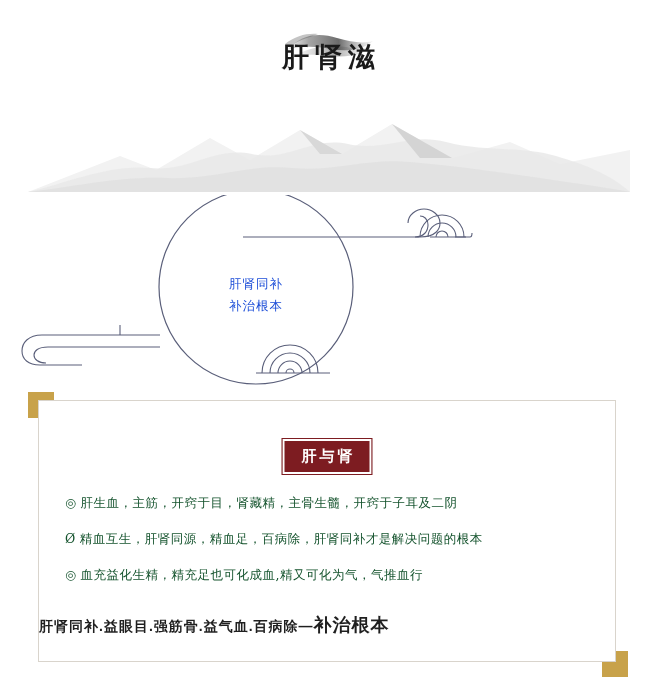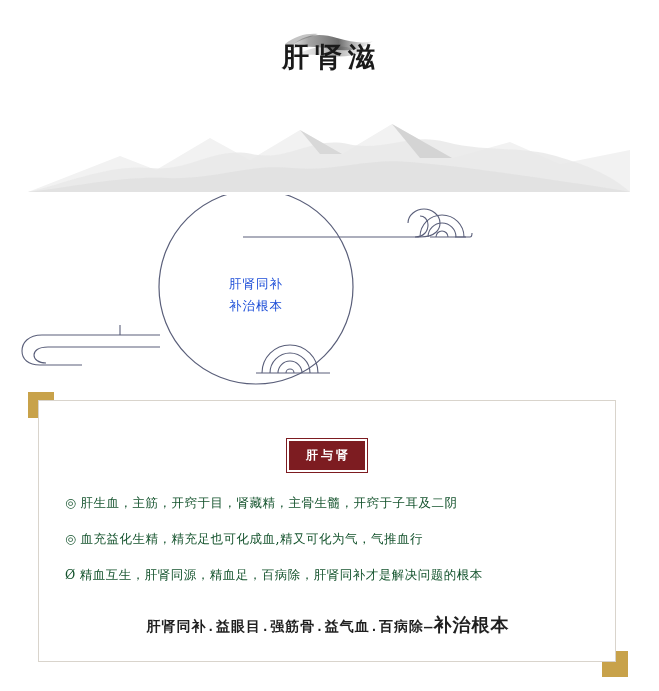--- a/index.html
+++ b/index.html
@@ -110,21 +110,21 @@
     background: #c8a24a;
   }
 
   .badge {
     position: absolute;
     left: 50%;
     transform: translateX(-50%);
     top: 38px;
     background: #7d1c21;
     color: #ffffff;
-    font-size: 12px;
+    font-size: 15px;
     font-weight: bold;
     letter-spacing: 3px;
     padding: 6px 14px 6px 17px;
     border: 2px solid #ffffff;
     outline: 1px solid #7d1c21;
     font-family: "DejaVu Serif", "Liberation Serif", serif;
   }
 
   .bullets {
     position: absolute;
@@ -142,24 +142,23 @@
   }
   .bullet .mark {
     margin-right: 4px;
   }
 
   .slogan {
     position: absolute;
     left: 0;
     top: 212px;
     width: 578px;
-    text-align: center;
     color: #1f1f1f;
     font-weight: bold;
-    font-family: Liberation Mono, monospace;
+    font-family: Liberation Sans, sans-serif;
   }
   .slogan .small {
     font-size: 14px;
     letter-spacing: 1px;
   }
   .slogan .big {
     font-size: 18px;
     letter-spacing: 1px;
   }
 </style>
@@ -236,24 +235,24 @@
   <div class="corner-tl"></div>
   <div class="corner-br"></div>
   <div class="card">
     <div class="badge">肝与肾</div>
 
     <div class="bullets">
       <div class="bullet">
         <span class="mark">◎</span><span>肝生血，主筋，开窍于目，肾藏精，主骨生髓，开窍于子耳及二阴</span>
       </div>
       <div class="bullet">
-        <span class="mark">◎</span><span>血充益化生精，精充足也可化成血,精又可化为气，气推血行</span>
+        <span class="mark">Ø</span><span>精血互生，肝肾同源，精血足，百病除，肝肾同补才是解决问题的根本</span>
       </div>
       <div class="bullet">
-        <span class="mark">Ø</span><span>精血互生，肝肾同源，精血足，百病除，肝肾同补才是解决问题的根本</span>
+        <span class="mark">◎</span><span>血充益化生精，精充足也可化成血,精又可化为气，气推血行</span>
       </div>
     </div>
 
     <div class="slogan">
       <span class="small">肝肾同补.益眼目.强筋骨.益气血.百病除—</span><span class="big">补治根本</span>
     </div>
   </div>
 </div>
 
 </body></html>

